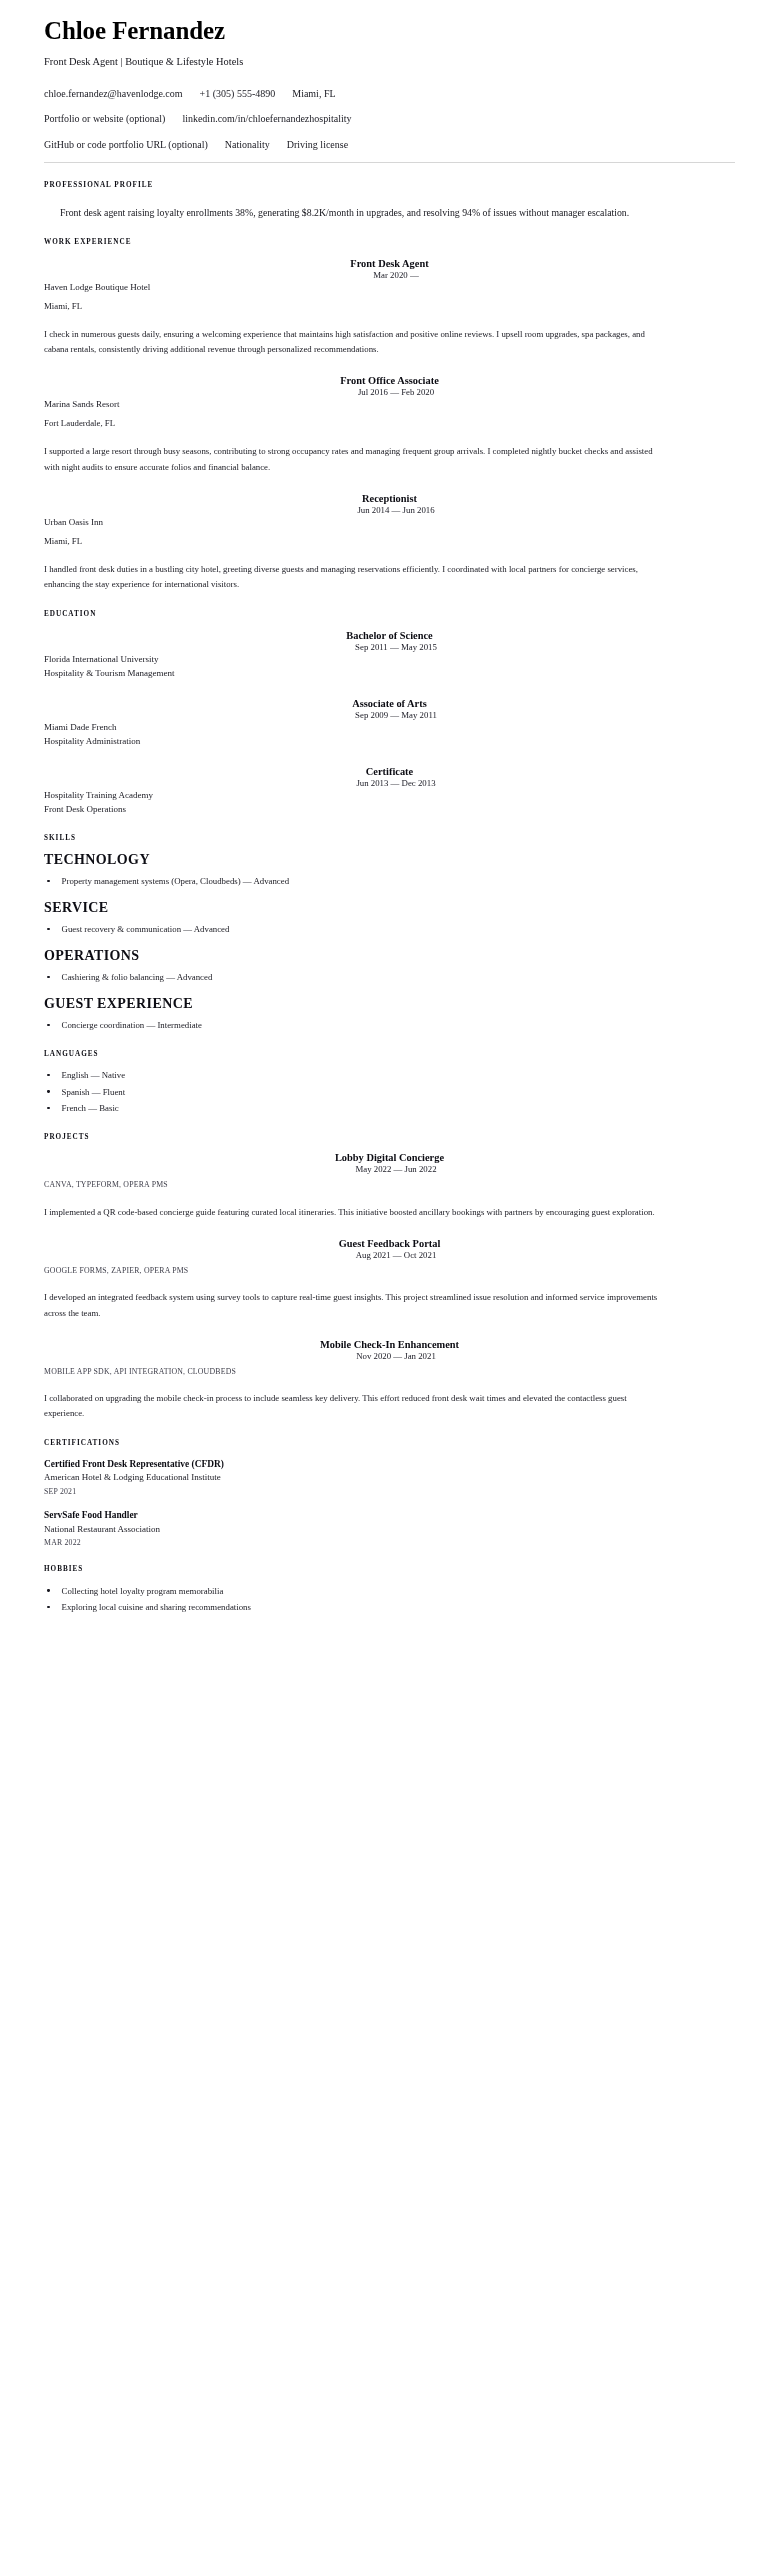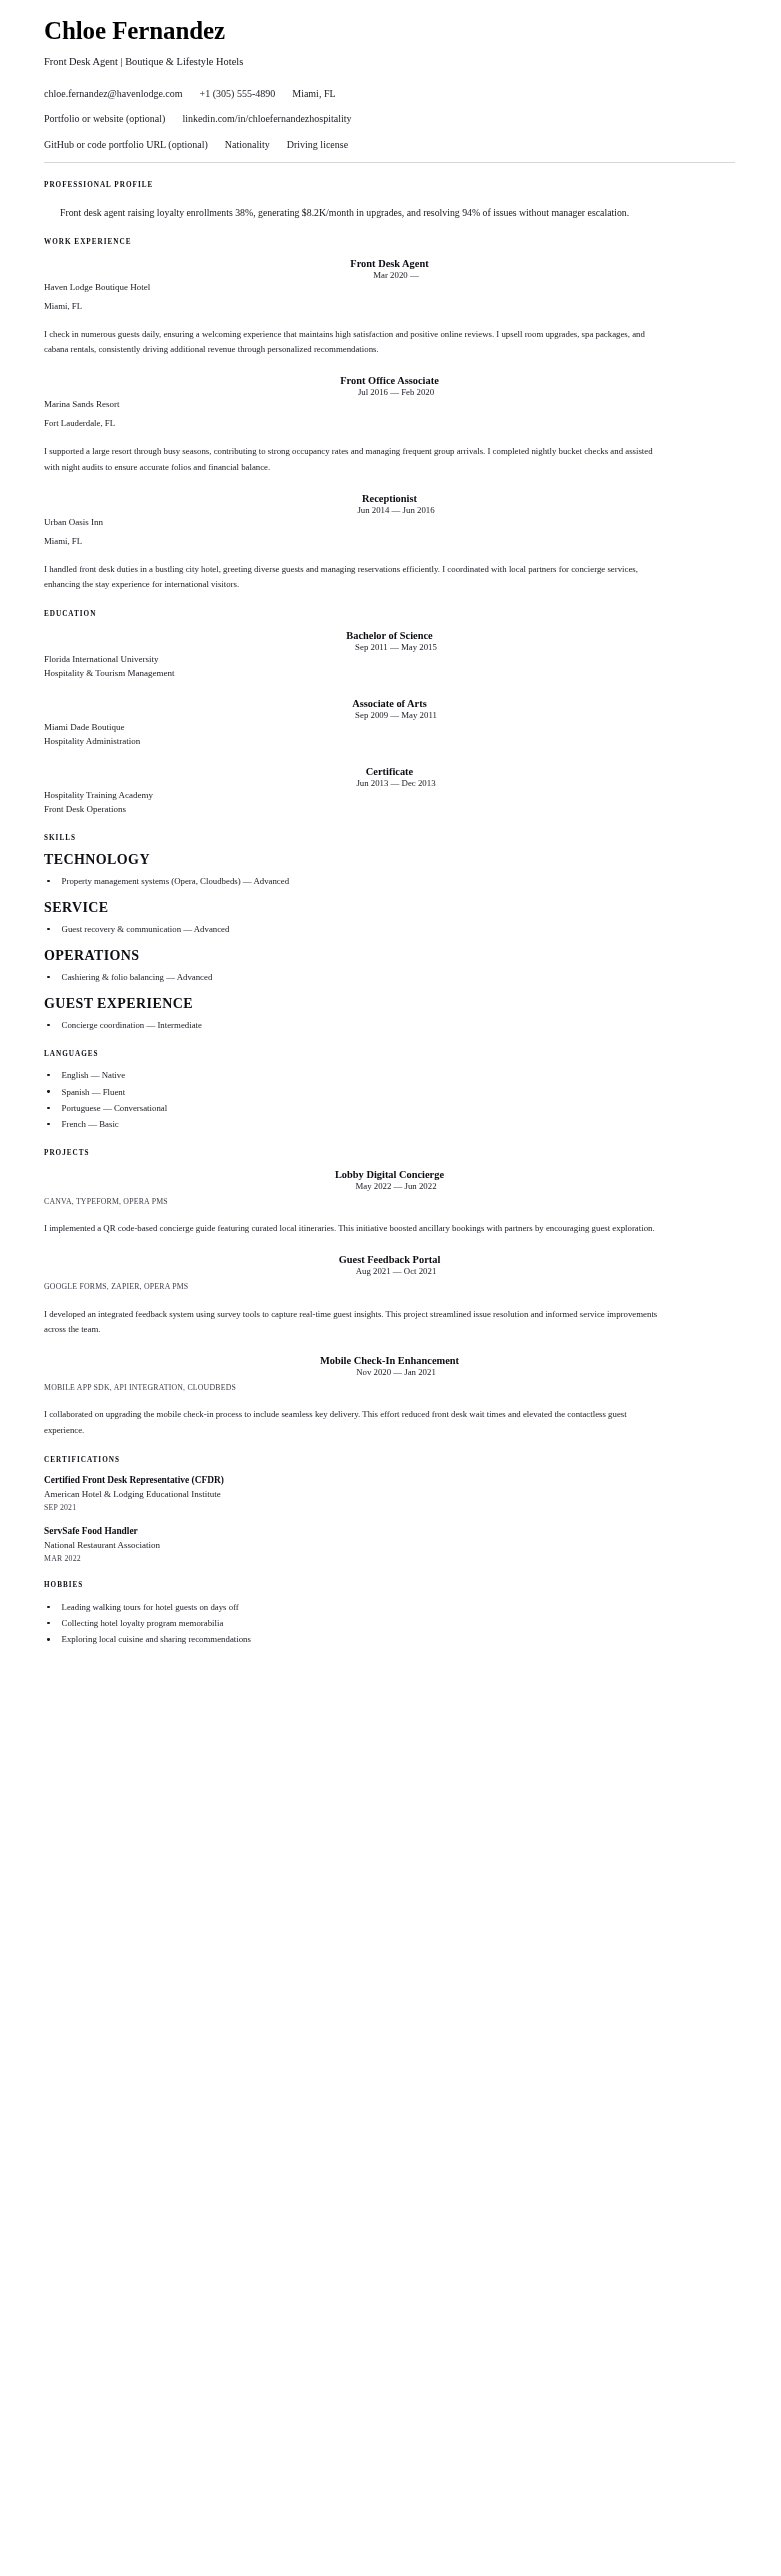--- a/index.html
+++ b/index.html
@@ -268,21 +268,21 @@
       </div>
       <div class="entry-org">Florida International University</div>
       <div class="entry-sub">Hospitality &amp; Tourism Management</div>
     </div>
 
     <div class="entry">
       <div class="entry-head">
         <span class="entry-title">Associate of Arts</span>
         <span class="entry-date">Sep 2009 — May 2011</span>
       </div>
-      <div class="entry-org">Miami Dade Boutique</div>
+      <div class="entry-org">Miami Dade French</div>
       <div class="entry-sub">Hospitality Administration</div>
     </div>
 
     <div class="entry">
       <div class="entry-head">
         <span class="entry-title">Certificate</span>
         <span class="entry-date">Jun 2013 — Dec 2013</span>
       </div>
       <div class="entry-org">Hospitality Training Academy</div>
       <div class="entry-sub">Front Desk Operations</div>
@@ -319,21 +319,20 @@
         <li>Concierge coordination — Intermediate</li>
       </ul>
     </div>
   </div>
 
   <div class="section">
     <div class="section-title">LANGUAGES</div>
     <ul class="bullets">
       <li>English — Native</li>
       <li>Spanish — Fluent</li>
-      <li>Portuguese — Conversational</li>
       <li>French — Basic</li>
     </ul>
   </div>
 
   <div class="section">
     <div class="section-title">PROJECTS</div>
 
     <div class="entry">
       <div class="entry-head">
         <span class="entry-title">Lobby Digital Concierge</span>
@@ -374,20 +373,19 @@
     <div class="cert">
       <div class="cert-name">ServSafe Food Handler</div>
       <div class="cert-issuer">National Restaurant Association</div>
       <div class="cert-date">MAR 2022</div>
     </div>
   </div>
 
   <div class="section">
     <div class="section-title">HOBBIES</div>
     <ul class="bullets">
-      <li>Leading walking tours for hotel guests on days off</li>
       <li>Collecting hotel loyalty program memorabilia</li>
       <li>Exploring local cuisine and sharing recommendations</li>
     </ul>
   </div>
 
 </div>
 
 
 </body></html>

